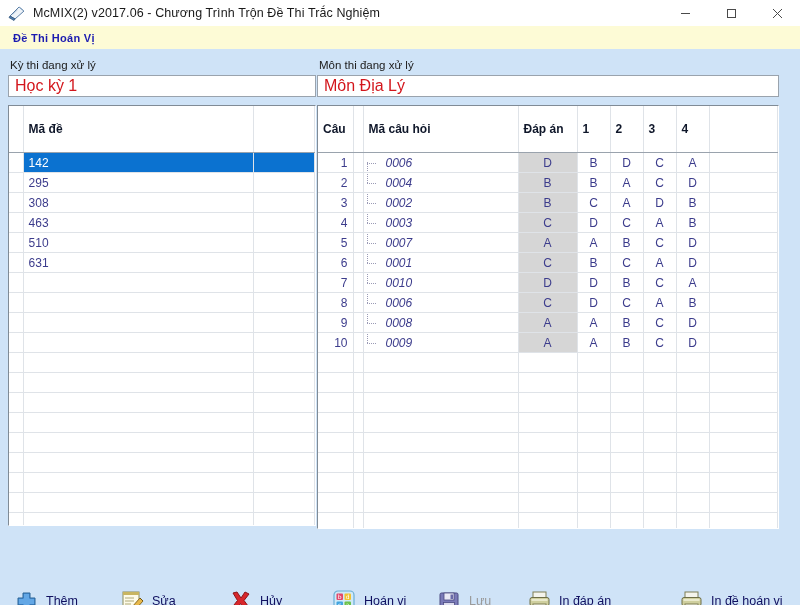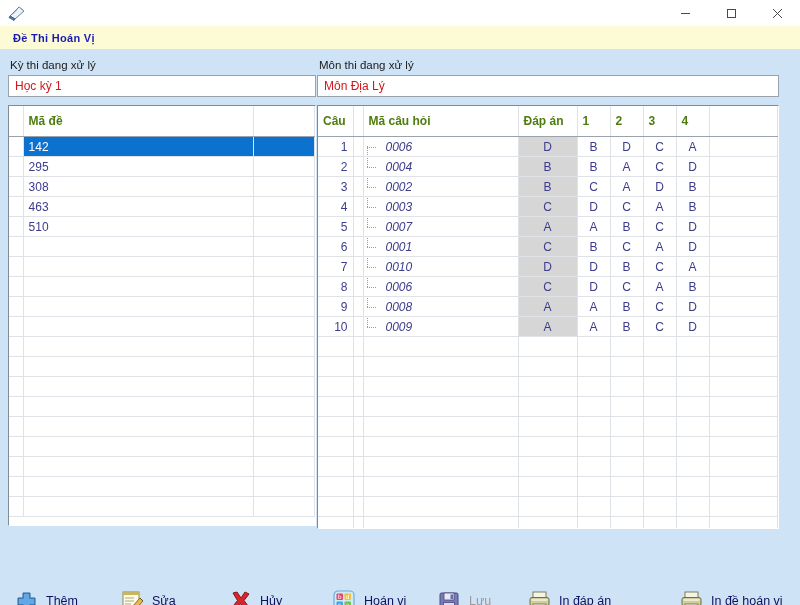--- a/index.html
+++ b/index.html
@@ -36,37 +36,37 @@
   .panel{position:absolute;left:0;top:49px;width:800px;height:472px;background:#cfe3f7;}
 
   
   .col-left{position:absolute;left:8px;top:10px;width:308px;}
   .col-right{position:absolute;left:317px;top:10px;width:462px;}
   .field-label{font-size:11.5px;color:#202020;margin-bottom:4px;margin-left:2px;}
   .field-box{
     height:22px;background:#ffffff;border:1px solid #9aa3ad;
     display:flex;align-items:center;box-sizing:border-box;
   }
-  .field-box span{font-size:12px;color:#d3161c;margin-left:6px;}
+  .field-box span{font-size:16px;color:#d3161c;margin-left:6px;}
 
   
   .grid-wrap{
     margin-top:8px;background:#ffffff;
     border-top:1px solid #808b96;border-left:1px solid #808b96;
     border-right:1px solid #ffffff;border-bottom:1px solid #ffffff;
     box-sizing:border-box;overflow:hidden;position:relative;
   }
   .grid-l{height:421px;}
   .grid-r{height:424px;}
 
   table.g{border-collapse:collapse;width:100%;table-layout:fixed;font-size:12px;color:#3c3c8c;}
   table.g th{
-    font-size:12px;font-weight:bold;color:#4d7c0f;background:#ffffff;
+    font-size:12px;font-weight:bold;color:#0f172a;background:#ffffff;
     border-bottom:1px solid #9aa3ad;border-right:1px solid #dfe3e8;
-    height:21px;padding:8px 5px;text-align:left;box-sizing:border-box;
+    height:21px;padding:16px 5px;text-align:left;box-sizing:border-box;
   }
   table.g td{
     height:20px;border-bottom:1px solid #dfe3e8;border-right:1px solid #dfe3e8;
     padding:0 5px;box-sizing:border-box;white-space:nowrap;overflow:hidden;
   }
   
   .lc-gutter{width:14px;}
   .lc-main{width:229px;}
   .lc-tail{width:60px;}
   .row-sel td.cell-main,.row-sel td.cell-tail{background:#0b72d0;color:#ffffff;}
@@ -113,20 +113,21 @@
 
   <div class="titlebar">
     <span class="app-icon">
       <svg width="18" height="16" viewBox="0 0 18 16">
         <path d="M2 11 L11 2 L16 6 L7 14 Z" fill="#eef3f8" stroke="#5a7ea6" stroke-width="1"></path>
         <path d="M2 11 L7 14 L6 15.5 L1 12.5 Z" fill="#4f7fb5" stroke="#34567a" stroke-width=".8"></path>
         <path d="M11 2 L16 6" stroke="#8aa7c4" stroke-width="1"></path>
         <path d="M4.5 9.5 L9.5 4.8" stroke="#9fb6cd" stroke-width=".8"></path>
       </svg>
     </span>
+    <span class="title-text">McMIX(2) v2017.06 - Chương Trình Trộn Đề Thi Trắc Nghiệm</span>
     <div class="winbtns">
       <div class="winbtn">
         <svg width="11" height="11" viewBox="0 0 11 11">
             <rect x="1" y="5" width="9" height="1" fill="#4a4a4a"></rect>
           </svg>
       </div>
       <div class="winbtn">
         <svg width="11" height="11" viewBox="0 0 11 11">
             <rect x="1.5" y="1.5" width="8" height="8" fill="none" stroke="#4a4a4a" stroke-width="1"></rect>
           </svg>
@@ -181,20 +182,25 @@
                 <td class="cell-tail c-tail"></td>
               </tr>
               <tr>
                 <td class="cell-gutter"></td>
                 <td class="cell-main">463</td>
                 <td class="cell-tail c-tail"></td>
               </tr>
               <tr>
                 <td class="cell-gutter"></td>
                 <td class="cell-main">510</td>
+                <td class="cell-tail c-tail"></td>
+              </tr>
+              <tr>
+                <td class="cell-gutter"></td>
+                <td class="cell-main">631</td>
                 <td class="cell-tail c-tail"></td>
               </tr>
               <tr>
                 <td></td>
                 <td></td>
                 <td class="c-tail"></td>
               </tr>
               <tr>
                 <td></td>
                 <td></td>

